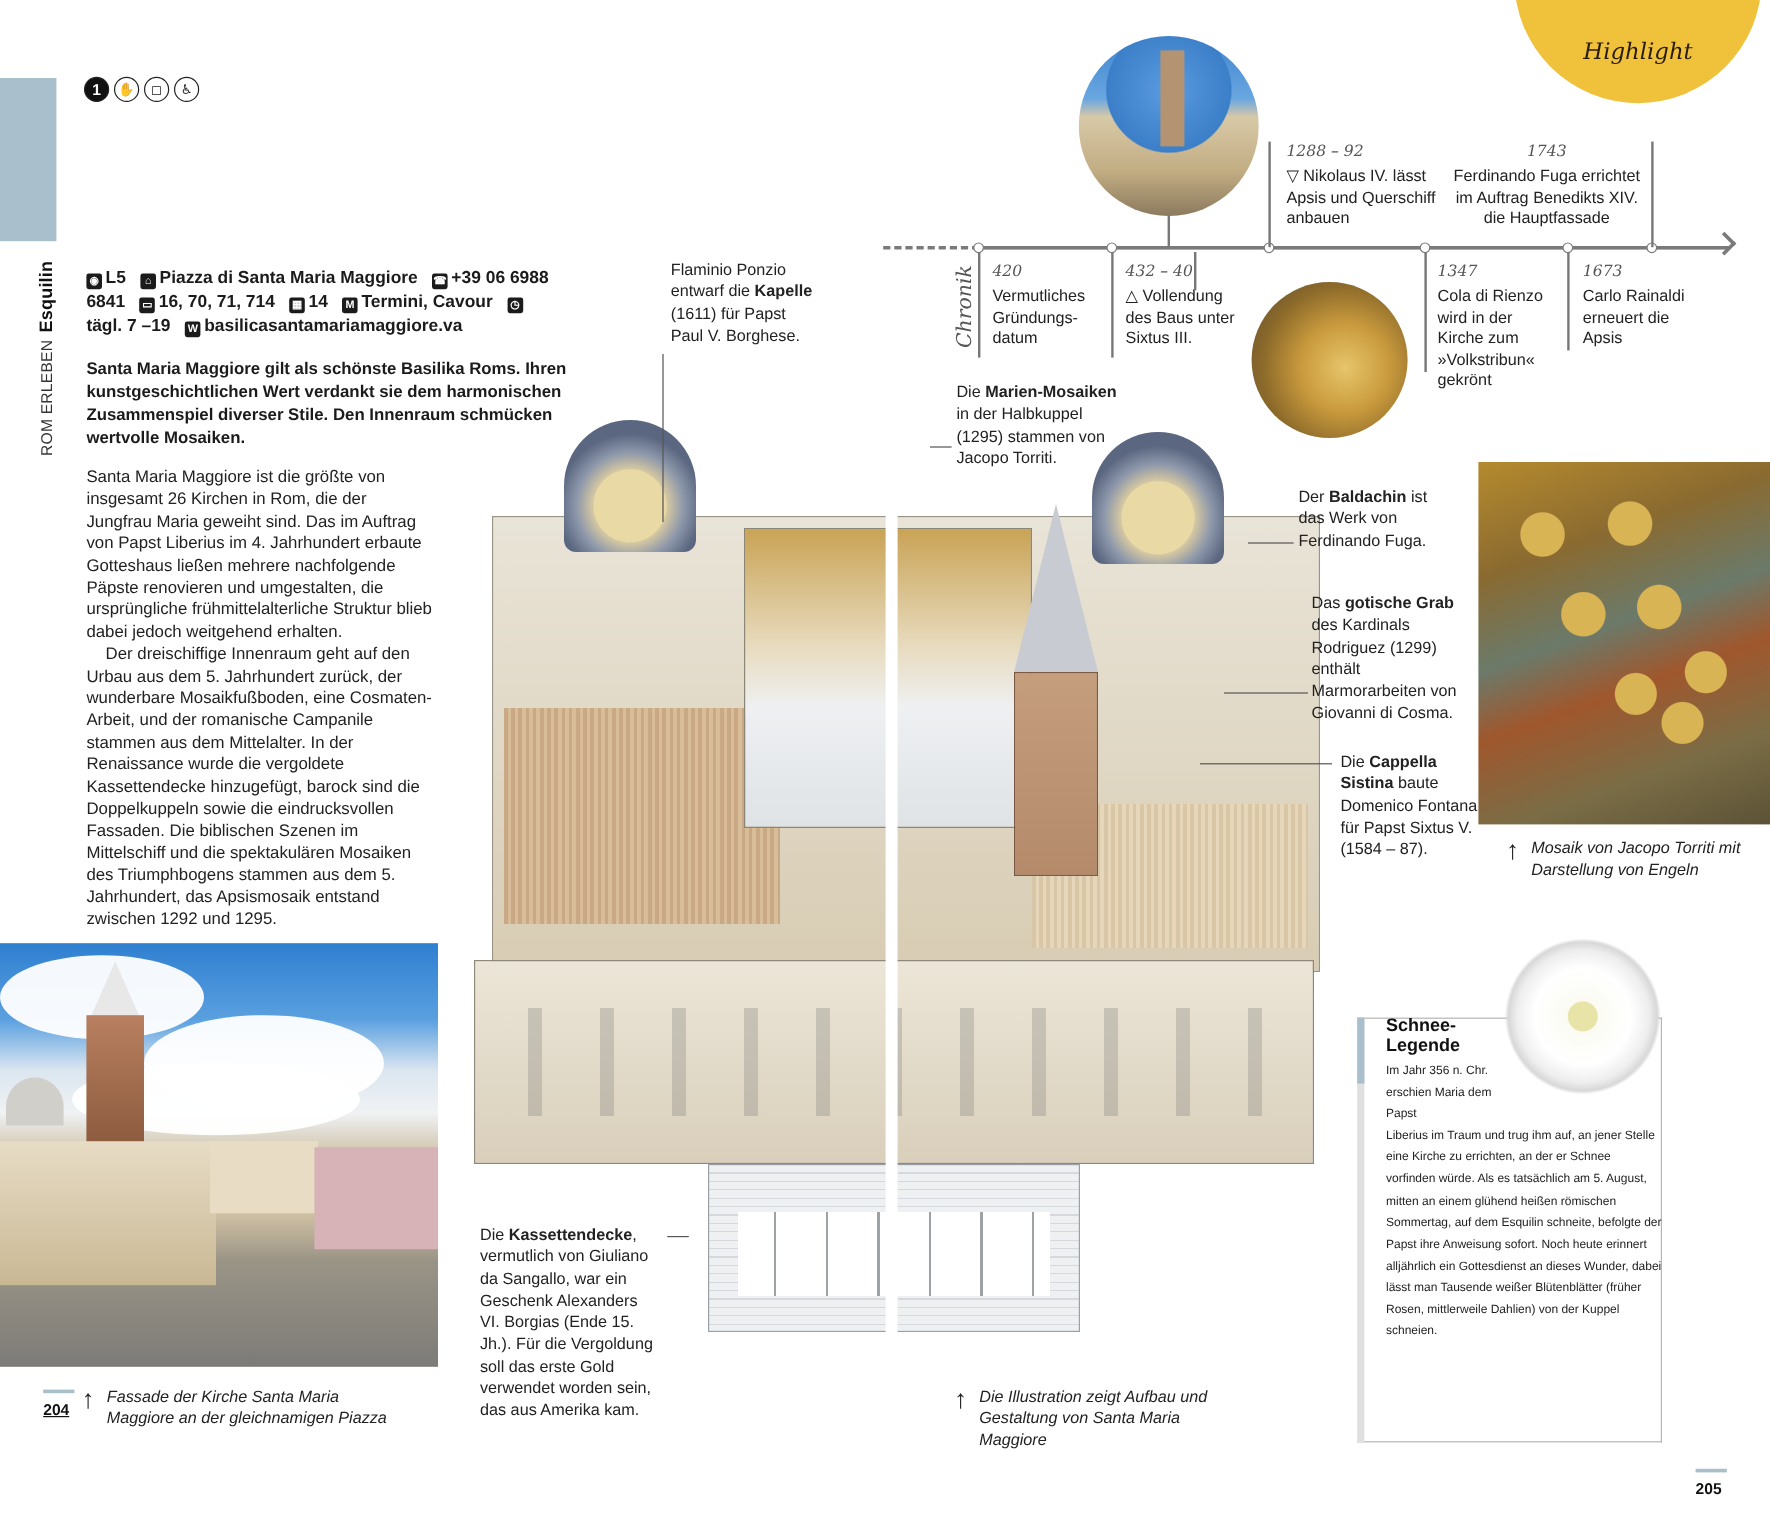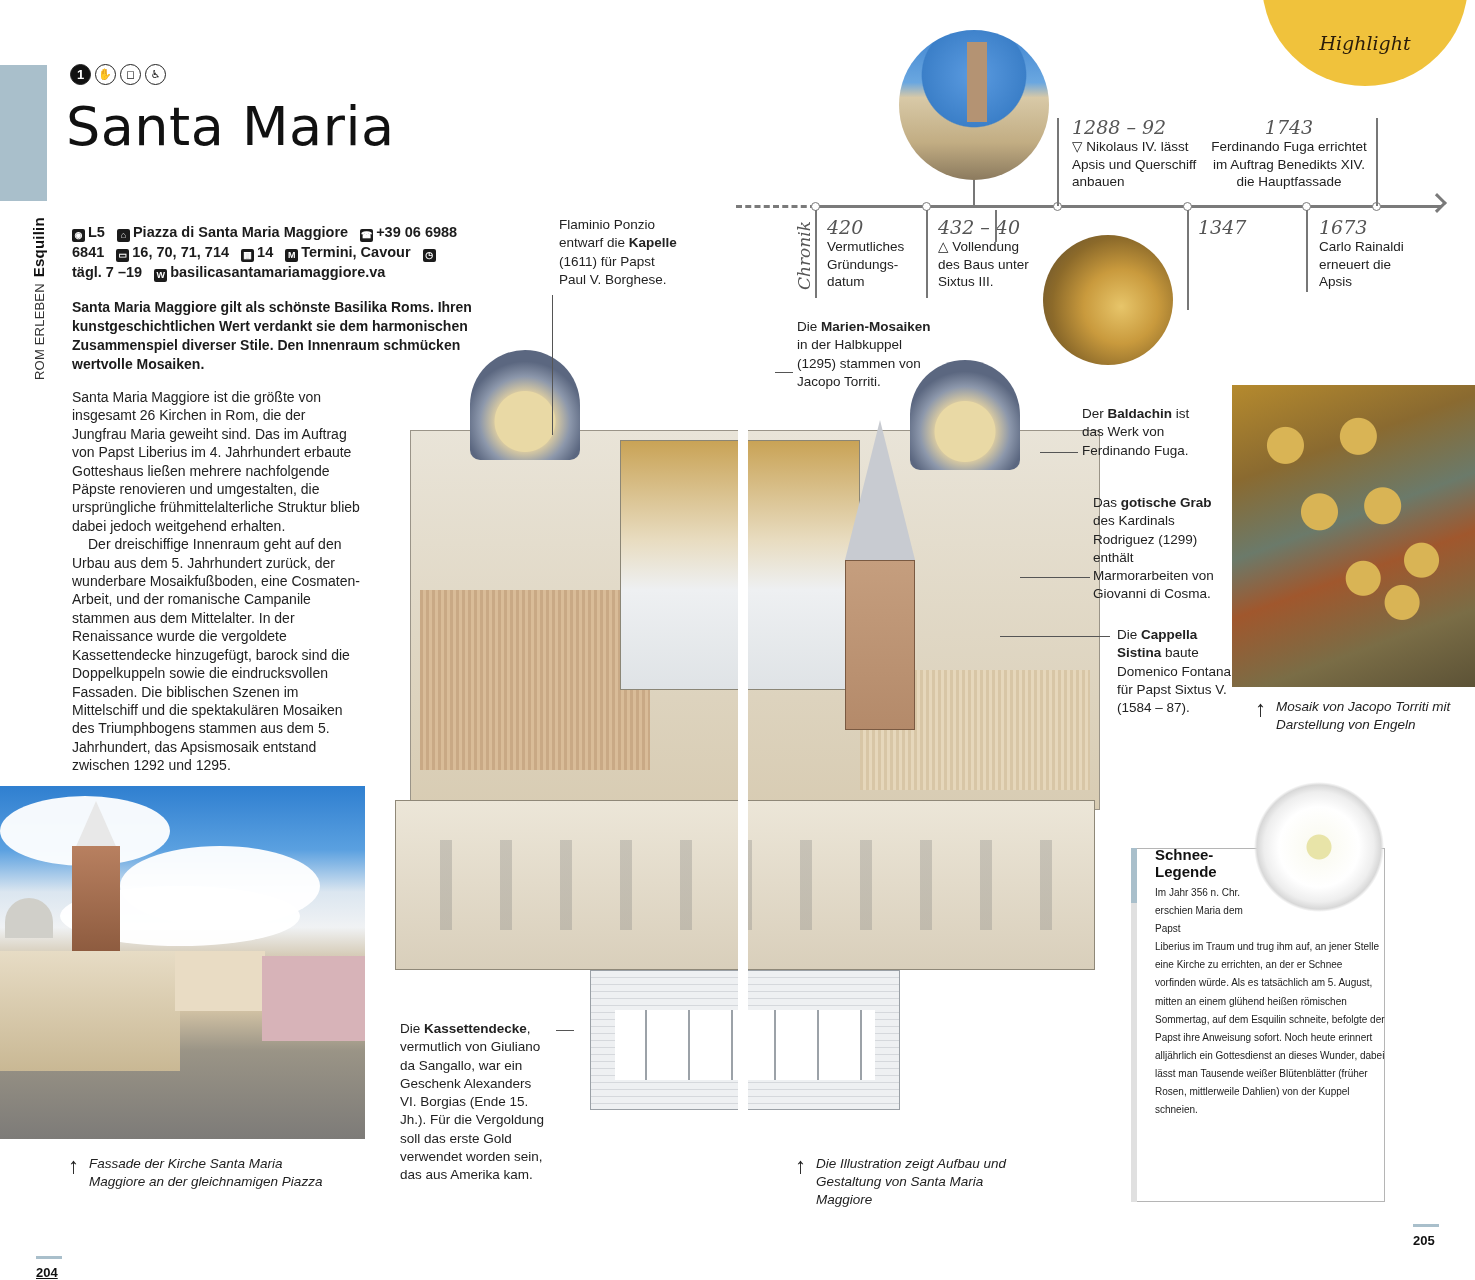--- a/index.html
+++ b/index.html
@@ -42,35 +42,35 @@
   .photo-left .cloud { position: absolute; background: #fff; border-radius: 50%; opacity: 0.95; }
 
   .caption { font-style: italic; font-size: 13.5px; line-height: 18px; color: #222; }
   .caption-arrow { font-size: 22px; font-style: normal; line-height: 22px; }
   .cap1 { left: 68px; top: 1155px; display: flex; gap: 10px; width: 260px; }
   .cap2 { left: 795px; top: 1155px; display: flex; gap: 10px; width: 220px; }
   .cap3 { left: 1255px; top: 698px; display: flex; gap: 10px; width: 220px; }
 
   .page-num { font-size: 13px; font-weight: bold; color: #111; }
   .page-num::before { content: ""; display: block; width: 26px; height: 3px; background: #a9bfcb; margin-bottom: 6px; }
-  .pn-left { left: 36px; top: 1256px; text-decoration: underline; }
+  .pn-left { left: 36px; top: 1158px; text-decoration: underline; }
   .pn-right { left: 1413px; top: 1224px; }
 
   
   .highlight { left: 1262px; top: -120px; width: 206px; height: 206px; border-radius: 50%; background: #f0c23c; }
   .highlight span { position: absolute; left: 0; right: 0; top: 152px; text-align: center; font-family: "DejaVu Serif", serif; font-style: italic; font-size: 19px; color: #2a1c0a; }
 
   
   .tl-dash { left: 736px; top: 205px; width: 80px; border-top: 3px dashed #7a7a7a; }
   .tl-line { left: 816px; top: 205px; width: 626px; height: 3px; background: #7a7a7a; }
   .tl-arrow { left: 1430px; top: 196px; width: 14px; height: 14px; border-top: 3px solid #7a7a7a; border-right: 3px solid #7a7a7a; transform: rotate(45deg); }
   .tl-dot { width: 9px; height: 9px; border-radius: 50%; background: #fff; border: 1.5px solid #7a7a7a; }
   .tl-vline { width: 1.5px; background: #777; }
   .chronik { left: 794px; top: 290px; transform-origin: 0 0; transform: rotate(-90deg); font-family: "DejaVu Serif", serif; font-style: italic; font-size: 17px; color: #555; }
-  .year { font-family: "DejaVu Serif", serif; font-style: italic; font-size: 19px; color: #555; line-height: 22px; }
+  .year { font-family: "DejaVu Serif", serif; font-style: italic; font-size: 13px; color: #555; line-height: 22px; }
   .ev-text { font-size: 13.5px; line-height: 17.5px; color: #222; font-family: "Liberation Sans", sans-serif; }
   .event { position: absolute; }
   .event.right-align { text-align: center; }
 
   .circle-photo { border-radius: 50%; overflow: hidden; }
   .cp1 { left: 899px; top: 30px; width: 150px; height: 150px;
     background: radial-gradient(circle at 50% 30%, #5b9be0 0%, #3b7fc8 40%, transparent 41%), linear-gradient(180deg, #3d83d0 0%, #6aa7e0 35%, #d8c9a7 45%, #c2ad83 75%, #8b7a5e 100%); }
   .cp1 .campanile { position: absolute; left: 68px; top: 12px; width: 20px; height: 80px; background: #b49373; }
   .cp2 { left: 1043px; top: 235px; width: 130px; height: 130px;
     background: radial-gradient(circle at 60% 55%, #e7c56a 0%, #c99a3d 35%, #8c6a2a 65%, #5c4a30 100%); }
@@ -116,21 +116,21 @@
 </div>
 
 <div class="abs icon-row">
   <div class="circ filled">1</div>
   <div class="circ">✋</div>
   <div class="circ">◻</div>
   <div class="circ">♿</div>
 </div>
 
 <h1 class="abs title">
-  <span>Santa Maria</span><br>
+  <br>
 </h1>
 
 <div class="abs info">
   <span class="ico">◉</span><span class="val">L5</span>
   <span class="ico">⌂</span><span class="val">Piazza di Santa Maria Maggiore</span>
   <span class="ico">☎</span><span class="val">+39 06 6988 6841</span>
   <span class="ico">▭</span><span class="val">16, 70, 71, 714</span>
   <span class="ico">▦</span><span class="val">14</span>
   <span class="ico">M</span><span class="val">Termini, Cavour</span>
   <span class="ico">◷</span><span class="val">tägl. 7 –19</span>
@@ -254,20 +254,21 @@
   <div class="year">432 – 40</div>
   <div class="ev-text">△ Vollendung des Baus unter Sixtus III.</div>
 </div>
 
 <div class="abs tl-vline" style="left:995px;top:210px;height:32px;"></div>
 <div class="abs circle-photo cp2"></div>
 
 <div class="abs tl-vline" style="left:1187px;top:210px;height:100px;"></div>
 <div class="event" style="left:1198px;top:216px;width:100px;">
   <div class="year">1347</div>
+  <div class="ev-text">Cola di Rienzo wird in der Kirche zum »Volkstribun« gekrönt</div>
 </div>
 
 <div class="abs tl-vline" style="left:1306px;top:210px;height:82px;"></div>
 <div class="event" style="left:1319px;top:216px;width:95px;">
   <div class="year">1673</div>
   <div class="ev-text">Carlo Rainaldi erneuert die Apsis</div>
 </div>
 
 <div class="abs tl-vline" style="left:1057px;top:118px;height:88px;"></div>
 <div class="event" style="left:1072px;top:116px;width:135px;">

